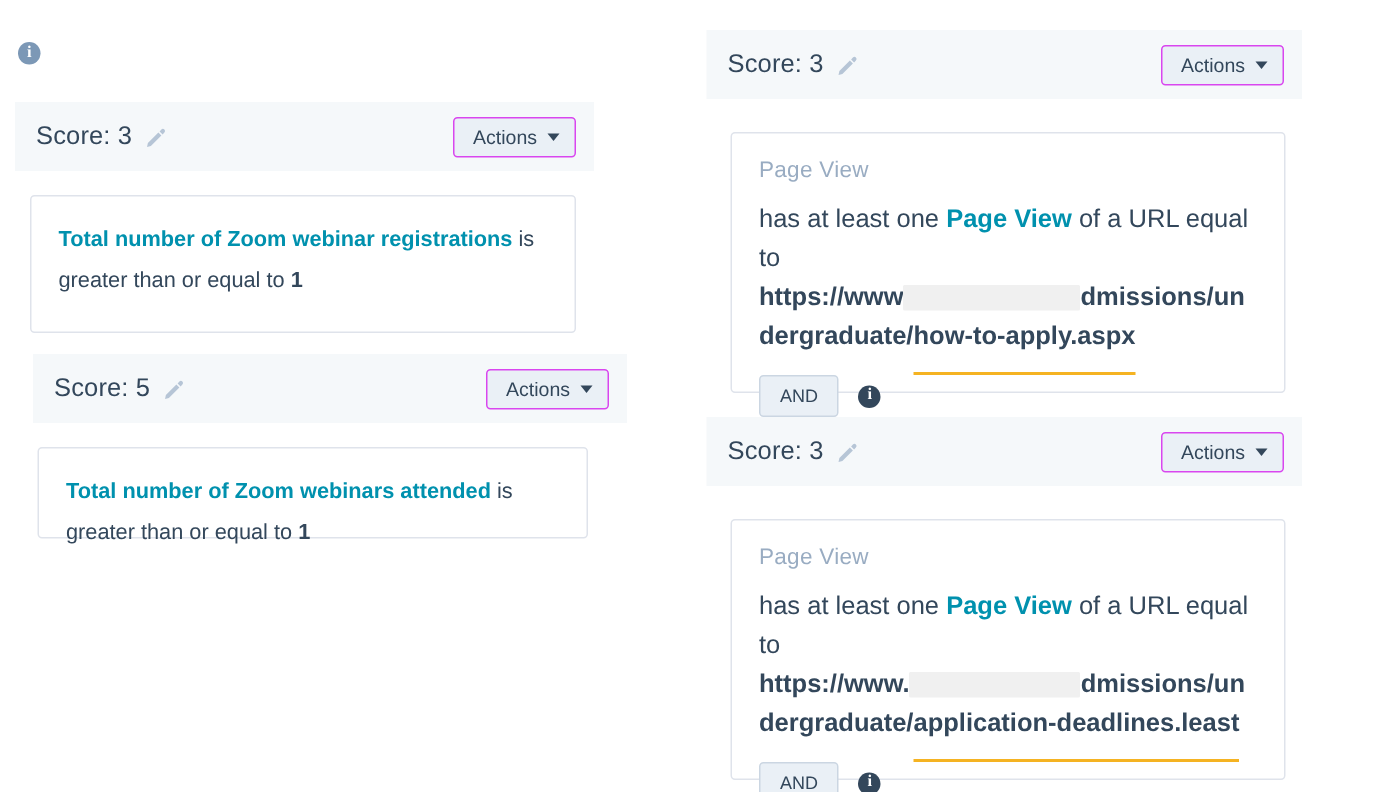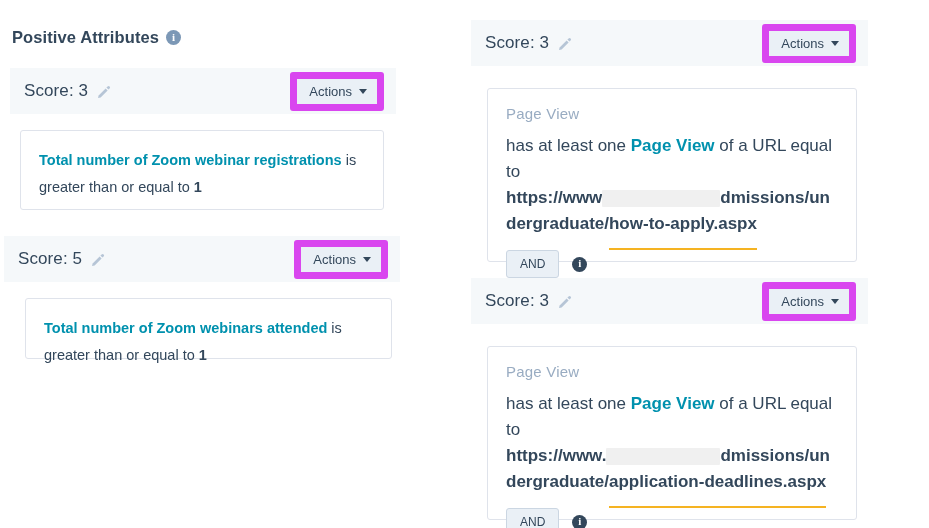--- a/index.html
+++ b/index.html
@@ -42,21 +42,21 @@
     width: 16px;
     height: 16px;
     margin-left: 8px;
     position: relative;
     top: 2px;
     flex: 0 0 auto;
   }
   .spacer { flex: 1 1 auto; }
 
   .actions-button {
-    border: 7px solid #d946ef;
+    border: 1px solid #d946ef;
     background: #eaf0f6;
     border-radius: 3px;
     color: #33475b;
     font-size: 13px;
     padding: 6px 10px 6px 12px;
     display: inline-flex;
     align-items: center;
     gap: 7px;
     line-height: 1;
     white-space: nowrap;
@@ -171,21 +171,20 @@
     padding: 7px 13px;
     line-height: 1;
     cursor: pointer;
     font-family: "Liberation Sans", sans-serif;
   }
 </style>
 </head>
 <body>
 
 <div class="page-title">
-  <span>Positive Attributes</span>
   <span class="info-icon">
       <span>i</span>
     </span>
 </div>
 
 <div class="score-card" style="left:10px; top:68px; width:386px;">
   <div class="card-header">
     <span class="score-label">Score: 3</span>
     <span class="pencil-icon">
       <svg viewBox="0 0 16 16" width="16" height="16" aria-hidden="true">
@@ -194,27 +193,27 @@
       </svg>
     </span>
     <span class="spacer"></span>
     <button class="actions-button">
       <span>Actions</span>
       <span class="caret"></span>
     </button>
   </div>
 </div>
 
-<div class="condition-box" style="left:20px; top:130px; width:364px; height:80px; padding:16px 18px;">
+<div class="condition-box" style="left:20px; top:130px; width:364px; height:92px; padding:16px 18px;">
   <div class="cond-text">
     <span class="cond-prop">Total number of Zoom webinar registrations</span><span class="cond-op"> is greater than or equal to </span><span class="cond-val">1</span>
   </div>
 </div>
 
-<div class="score-card" style="left:4px; top:236px; width:396px;">
+<div class="score-card" style="left:22px; top:236px; width:396px;">
   <div class="card-header">
     <span class="score-label">Score: 5</span>
     <span class="pencil-icon">
       <svg viewBox="0 0 16 16" width="16" height="16" aria-hidden="true">
         <path d="M11.6 1.4a1.4 1.4 0 0 1 2 2L12.4 4.6 10.4 2.6 11.6 1.4z" fill="#b6c5d6"></path>
         <path d="M9.6 3.4l2 2L4.6 12.4 2 13l.6-2.6L9.6 3.4z" fill="#b6c5d6"></path>
       </svg>
     </span>
     <span class="spacer"></span>
     <button class="actions-button">
@@ -275,21 +274,21 @@
       <span>Actions</span>
       <span class="caret"></span>
     </button>
   </div>
 </div>
 
 <div class="condition-box" style="left:487px; top:346px; width:370px; height:174px; padding:16px 18px;">
   <div class="filter-title">Page View</div>
   <div class="filter-text">
     <span>has at least one </span><span class="link-token">Page View</span><span> of a URL equal to</span><br>
-    <span class="url-bold">https://www.</span><span class="redacted" style="width:114px;height:17px;"></span><span class="url-bold">dmissions/undergraduate/</span><span class="url-underline">application-deadlines.aspx</span>
+    <span class="url-bold">https://www.</span><span class="redacted" style="width:114px;height:17px;"></span><span class="url-bold">dmissions/undergraduate/</span><span class="url-underline">application-deadlines.least</span>
   </div>
   <div class="and-row">
     <button class="and-button">AND</button>
     <span class="info-icon dark">
         <span>i</span>
       </span>
   </div>
 </div>
 
 </body></html>

